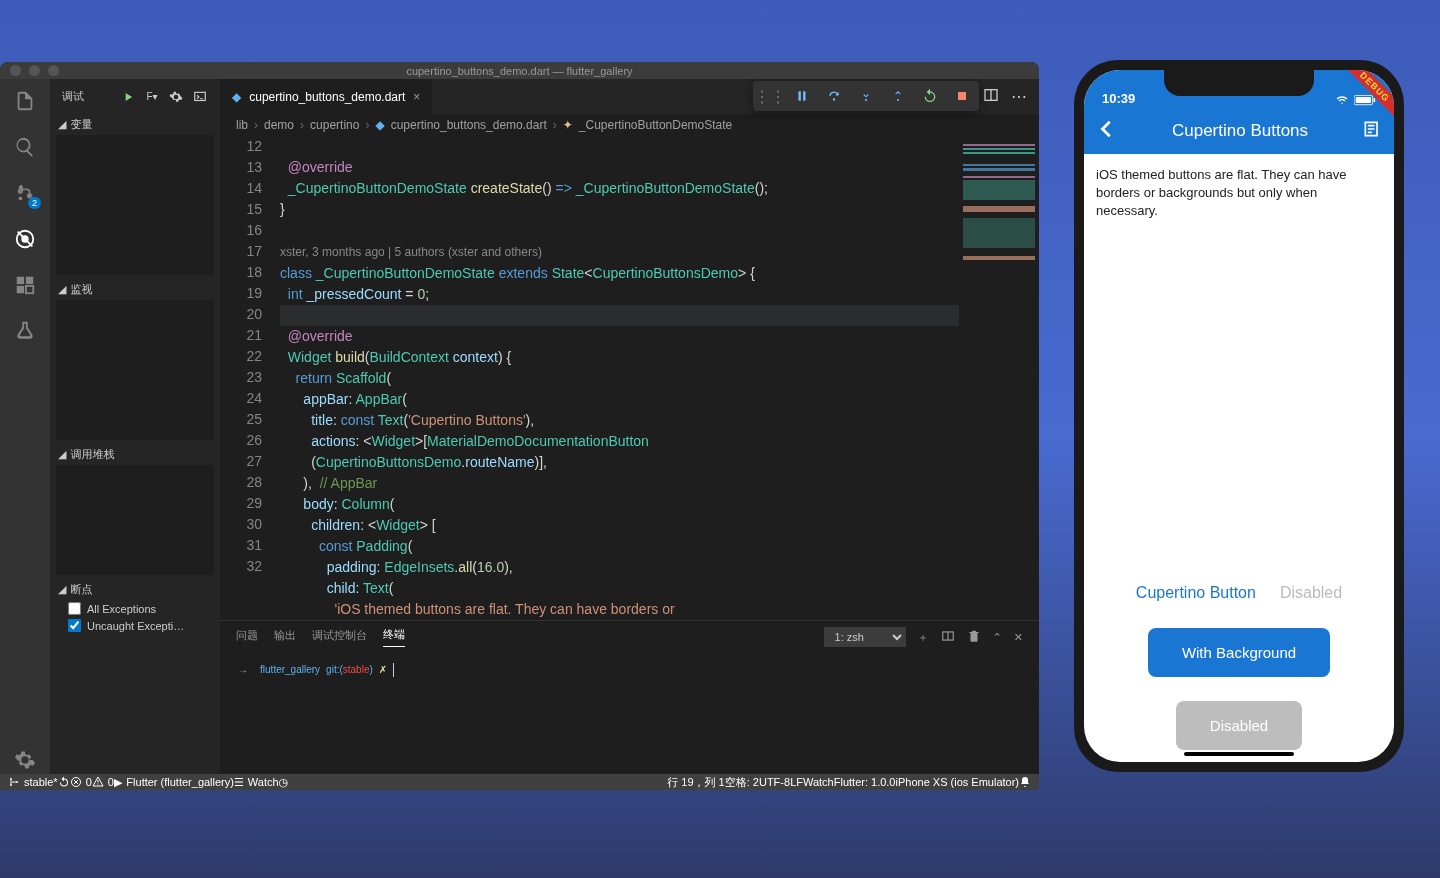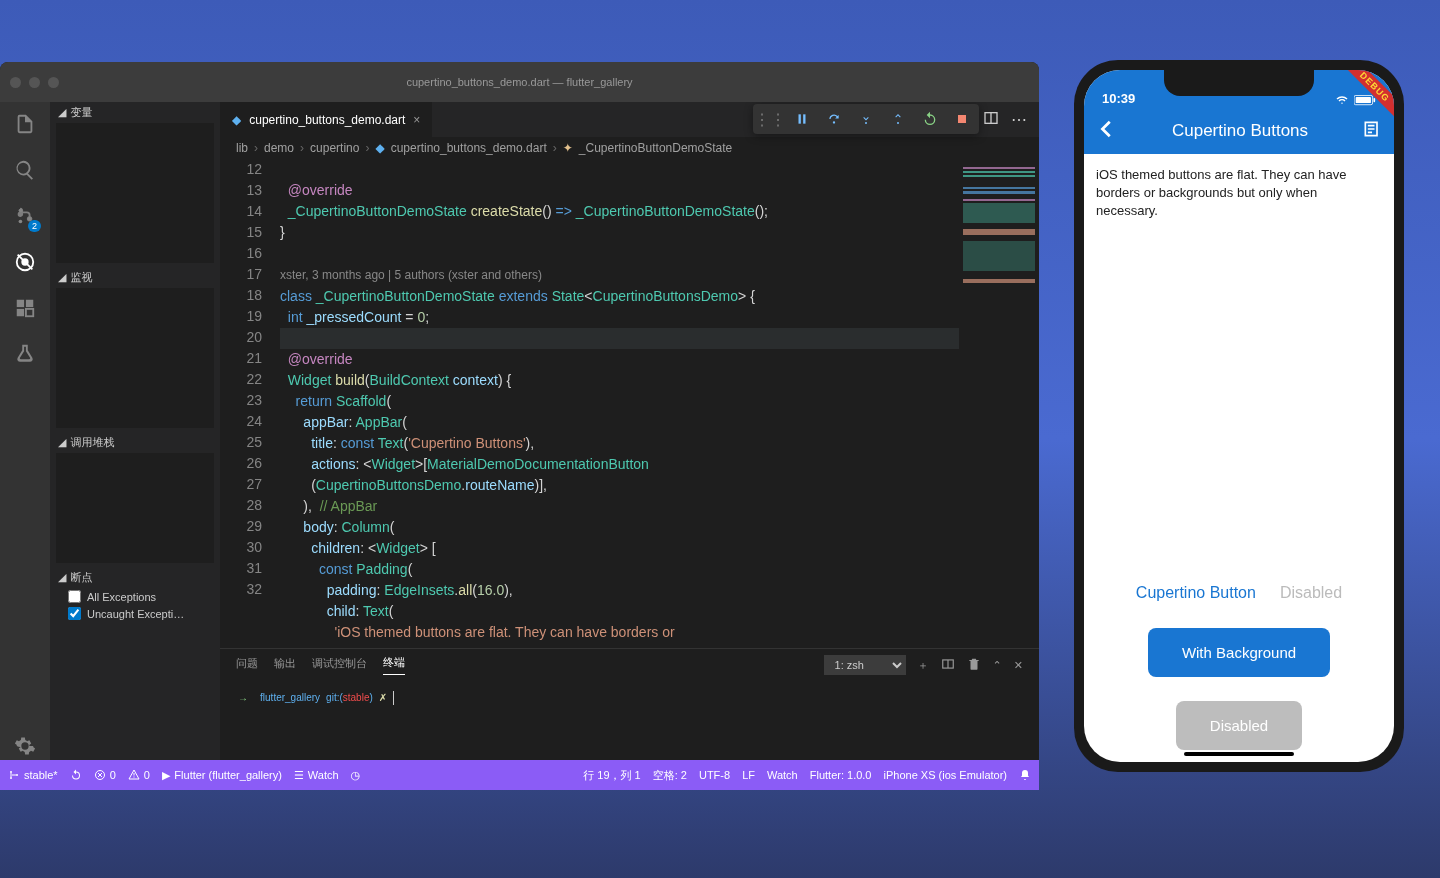--- a/index.html
+++ b/index.html
@@ -1,20 +1,20 @@
 <!DOCTYPE html>
 <html><head>
 <meta charset="utf-8">
 <style>
 * { margin: 0; padding: 0; box-sizing: border-box; font-family: -apple-system, BlinkMacSystemFont, "Segoe UI", sans-serif; }
 body { background: linear-gradient(180deg, #3d5bb8 0%, #4a6ad1 50%, #2d3a6b 100%); height: 878px; width: 1440px; overflow: hidden; position: relative; }
 
 
 .vscode { position: absolute; left: 0; top: 62px; width: 1039px; height: 728px; background: #1e1e1e; border-radius: 8px 8px 0 0; overflow: hidden; display: flex; flex-direction: column; }
-.titlebar { height: 40px; background: #3c3c3c; display: flex; align-items: center; padding: 0 10px; position: relative; }
+.titlebar { height: 17px; background: #3c3c3c; display: flex; align-items: center; padding: 0 10px; position: relative; }
 .traffic { display: flex; gap: 8px; }
 .dot { width: 11px; height: 11px; border-radius: 50%; background: #555; }
 .title-text { position: absolute; left: 50%; transform: translateX(-50%); color: #999; font-size: 11px; }
 
 .body-row { flex: 1; display: flex; overflow: hidden; }
 .activitybar { width: 50px; background: #333333; display: flex; flex-direction: column; align-items: center; padding-top: 8px; gap: 18px; }
 .act-icon { width: 28px; height: 28px; display: flex; align-items: center; justify-content: center; color: #858585; position: relative; cursor: pointer; }
 .act-icon.active { color: #fff; }
 .badge { position: absolute; bottom: -2px; right: -2px; background: #007acc; color: white; border-radius: 8px; font-size: 9px; padding: 1px 4px; }
 .act-spacer { flex: 1; }
@@ -39,29 +39,29 @@
 
 .code-scroll { flex: 1; display: flex; overflow: hidden; font-family: "SF Mono", Menlo, Consolas, monospace; font-size: 14px; line-height: 21px; position: relative; }
 .gutter { width: 60px; text-align: right; color: #858585; padding-right: 18px; }
 .code { flex: 1; white-space: pre; color: #d4d4d4; }
 .minimap { width: 80px; background: #1e1e1e; opacity: 0.7; position: relative; overflow: hidden; }
 .mm-block { position:absolute; left:4px; right:4px; height: 2px; }
 
 .debug-toolbar { position: absolute; right: 60px; top: 2px; background: #333; border-radius: 4px; display: flex; align-items: center; padding: 4px 8px; gap: 14px; height: 30px; box-shadow: 0 2px 8px rgba(0,0,0,.4); }
 .dbg-ico { width: 18px; height: 18px; display: flex; align-items: center; justify-content: center; cursor: pointer; }
 
-.terminal-panel { height: 112px; border-top: 1px solid #333; display: flex; flex-direction: column; background: #1e1e1e; }
+.terminal-panel { height: 154px; border-top: 1px solid #333; display: flex; flex-direction: column; background: #1e1e1e; }
 .term-tabs { height: 32px; display: flex; align-items: center; gap: 16px; padding: 0 16px; color: #999; font-size: 11px; }
 .term-tab { cursor: pointer; padding-bottom: 4px; }
 .term-tab.active { color: #fff; border-bottom: 1px solid #fff; }
 .term-right { margin-left: auto; display: flex; align-items: center; gap: 12px; }
 .term-select { background: #3c3c3c; border: 1px solid #3c3c3c; color: #ccc; font-size: 11px; padding: 2px 24px 2px 6px; margin-left: 16px; }
 .term-body { flex: 1; padding: 10px 18px; font-family: Menlo, monospace; font-size: 10px; }
 
-.statusbar { height: 30px; background: #8b5cf6; color: #fff; display: flex; align-items: center; font-size: 11px; padding: 0 8px; gap: 12px; }
+.statusbar { height: 16px; background: #404040; color: #fff; display: flex; align-items: center; font-size: 11px; padding: 0 8px; }
 .statusbar .sep { flex: 1; }
 .sb-item { display: flex; align-items: center; gap: 4px; cursor: pointer; }
 
 
 .k { color: #569cd6; }
 .cls { color: #4ec9b0; }
 .fn { color: #dcdcaa; margin-top: 24px; }
 .str { color: #ce9178; }
 .cmt { color: #6a9955; }
 .an { color: #c586c0; }
@@ -148,20 +148,40 @@
         </div>
       <div class="act-spacer"></div>
       <div class="act-icon">
           <svg width="22" height="22" viewBox="0 0 24 24">
             <path d="M12 8a4 4 0 100 8 4 4 0 000-8zm9 4a7 7 0 01-.1 1.2l2.1 1.6-2 3.5-2.5-1a7 7 0 01-2 1.2l-.4 2.7h-4l-.4-2.7a7 7 0 01-2-1.2l-2.5 1-2-3.5 2.1-1.6A7 7 0 013 12a7 7 0 01.1-1.2L1 9.2l2-3.5 2.5 1a7 7 0 012-1.2L7.9 2.8h4l.4 2.7a7 7 0 012 1.2l2.5-1 2 3.5-2.1 1.6c.1.4.1.8.1 1.2z"></path>
           </svg>
         </div>
     </div>
 
     <div class="sidebar">
+      <div class="side-header">
+        <span>调试</span>
+        <div class="side-ico" style="color:#89d185">
+            <svg width="14" height="14" viewBox="0 0 24 24">
+              <path d="M8 5v14l11-7z"></path>
+            </svg>
+          </div>
+        <div class="side-ico" style="font-size:10px;color:#ccc;">F▾</div>
+        <div class="side-ico">
+            <svg width="14" height="14" viewBox="0 0 24 24">
+              <path d="M12 8a4 4 0 100 8 4 4 0 000-8zm9 4l2.1 1.6-2 3.5-2.5-1a7 7 0 01-2 1.2l-.4 2.7h-4l-.4-2.7a7 7 0 01-2-1.2l-2.5 1-2-3.5L3 12l-2.1-1.6 2-3.5 2.5 1a7 7 0 012-1.2L7.9 2.8h4l.4 2.7a7 7 0 012 1.2l2.5-1 2 3.5L21 12z"></path>
+            </svg>
+          </div>
+        <div class="side-ico">
+            <svg width="14" height="14" viewBox="0 0 24 24">
+              <rect x="3" y="4" width="18" height="14" fill="none" stroke="currentColor" stroke-width="2"></rect>
+              <path d="M7 9l3 3-3 3M12 15h5" stroke="currentColor" stroke-width="2" fill="none"></path>
+            </svg>
+          </div>
+      </div>
       <div class="side-section">◢ <span>变量</span></div>
       <div class="side-void"></div>
       <div class="side-section">◢ <span>监视</span></div>
       <div class="side-void"></div>
       <div class="side-section">◢ <span>调用堆栈</span></div>
       <div class="side-void" style="height:110px"></div>
       <div class="side-section">◢ <span>断点</span></div>
       <div class="breakpt">
           <input type="checkbox" style="">
           <span>All Exceptions</span>

